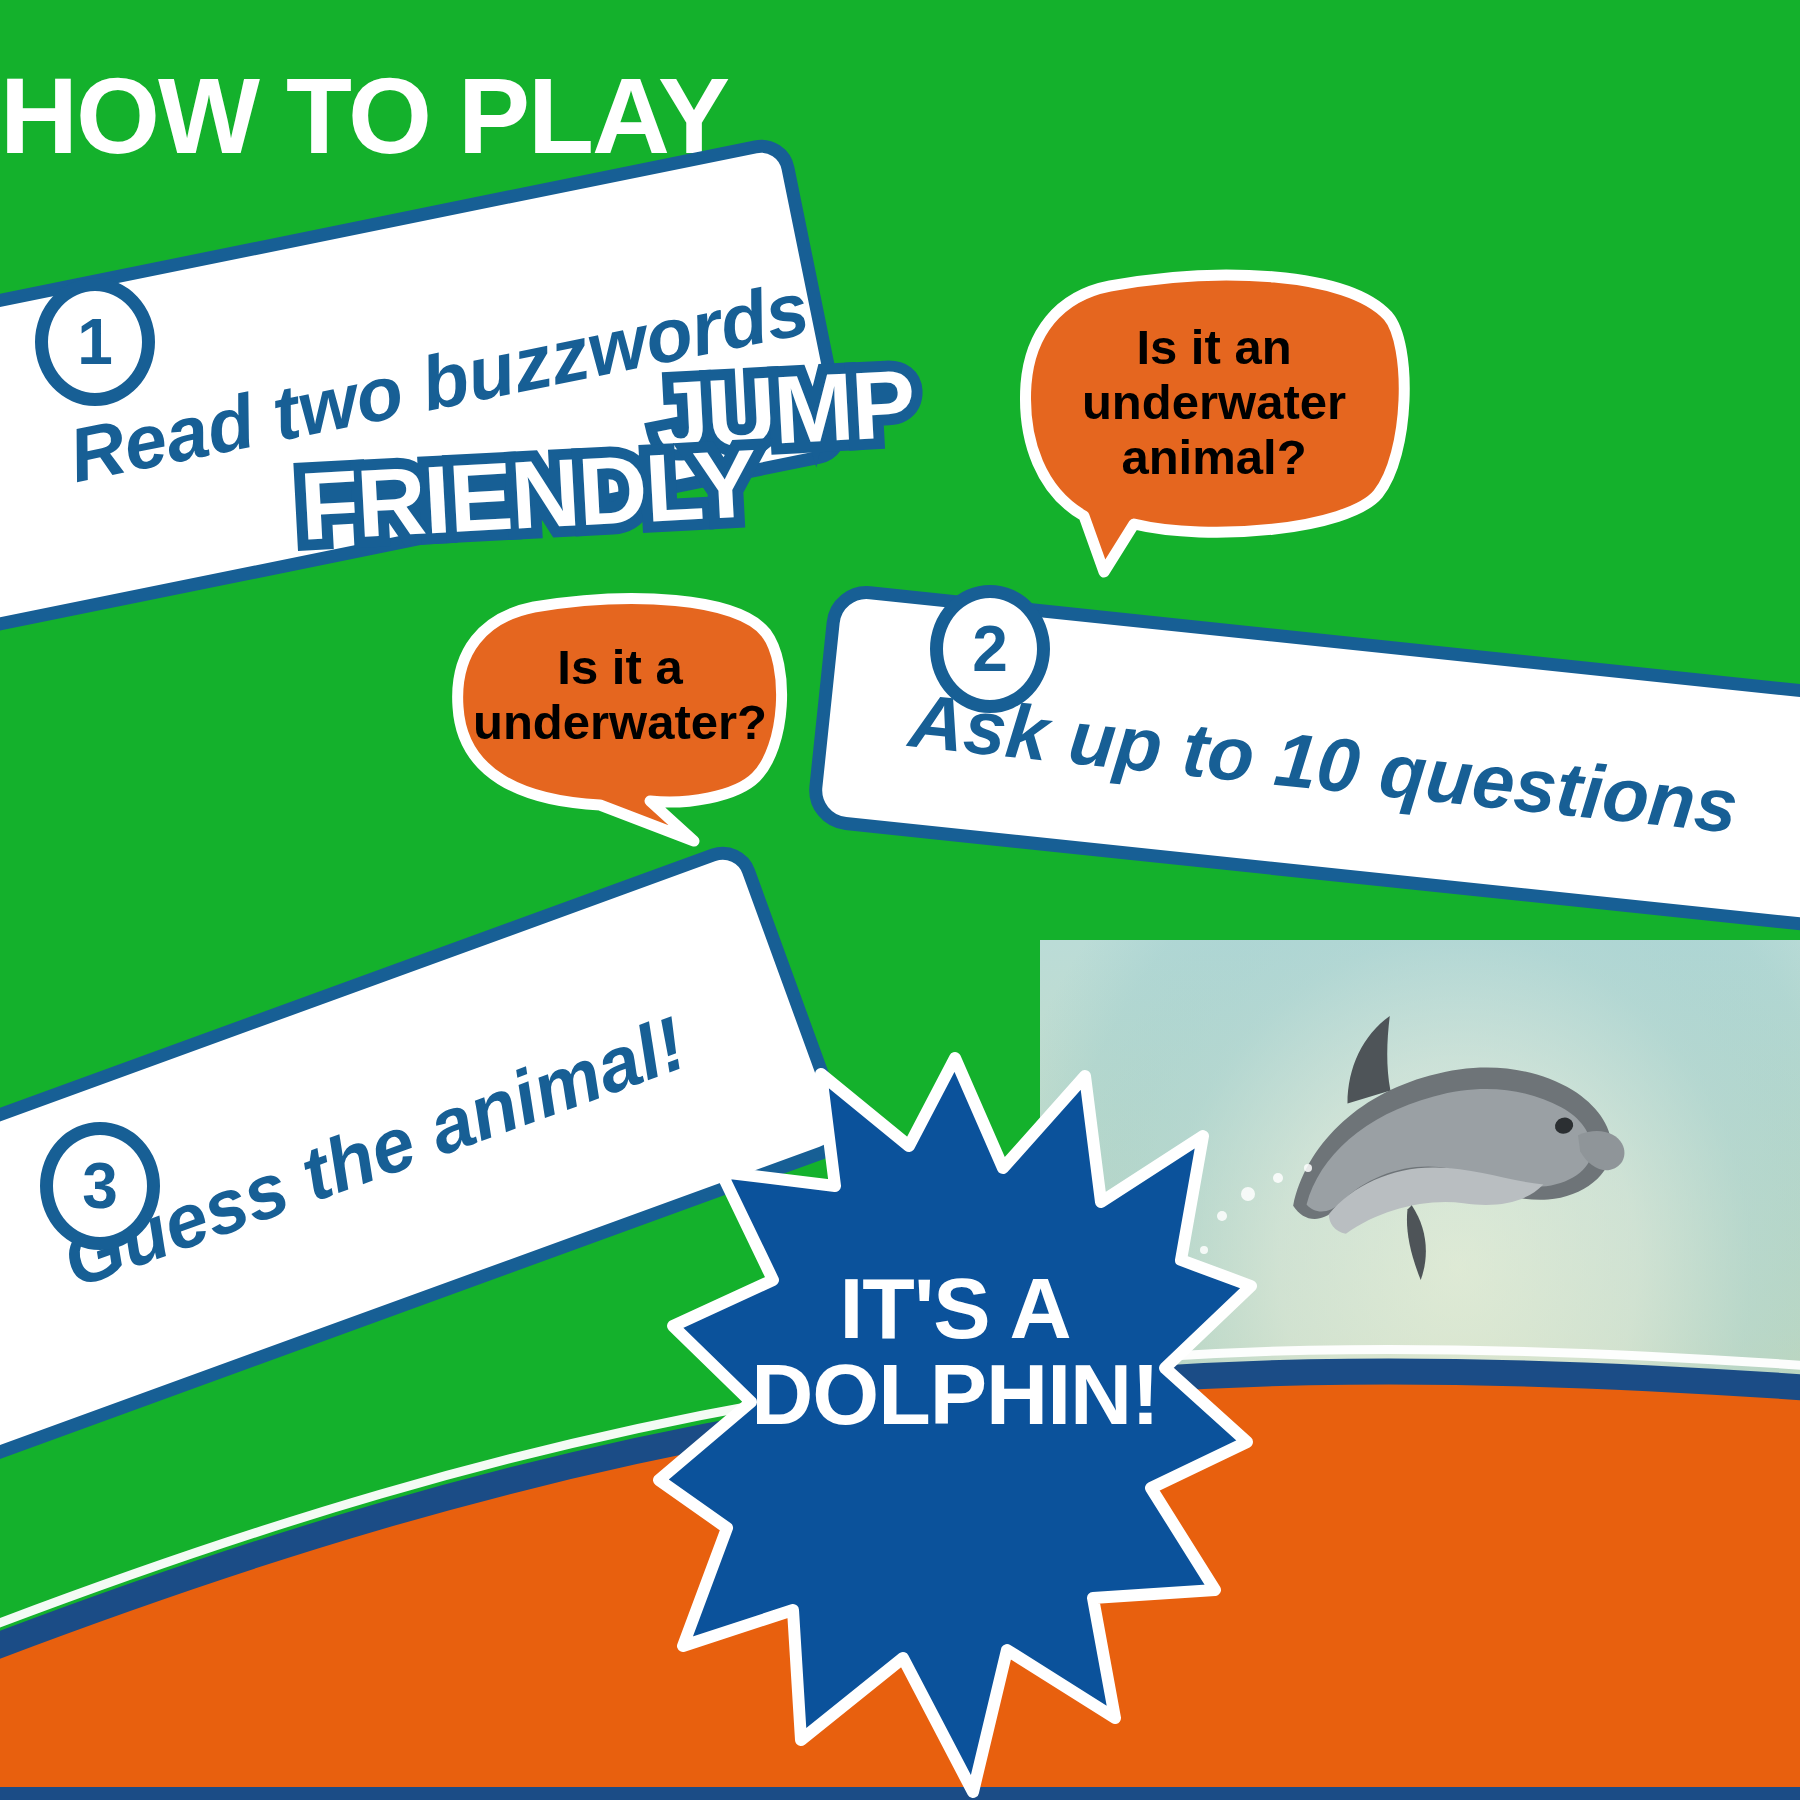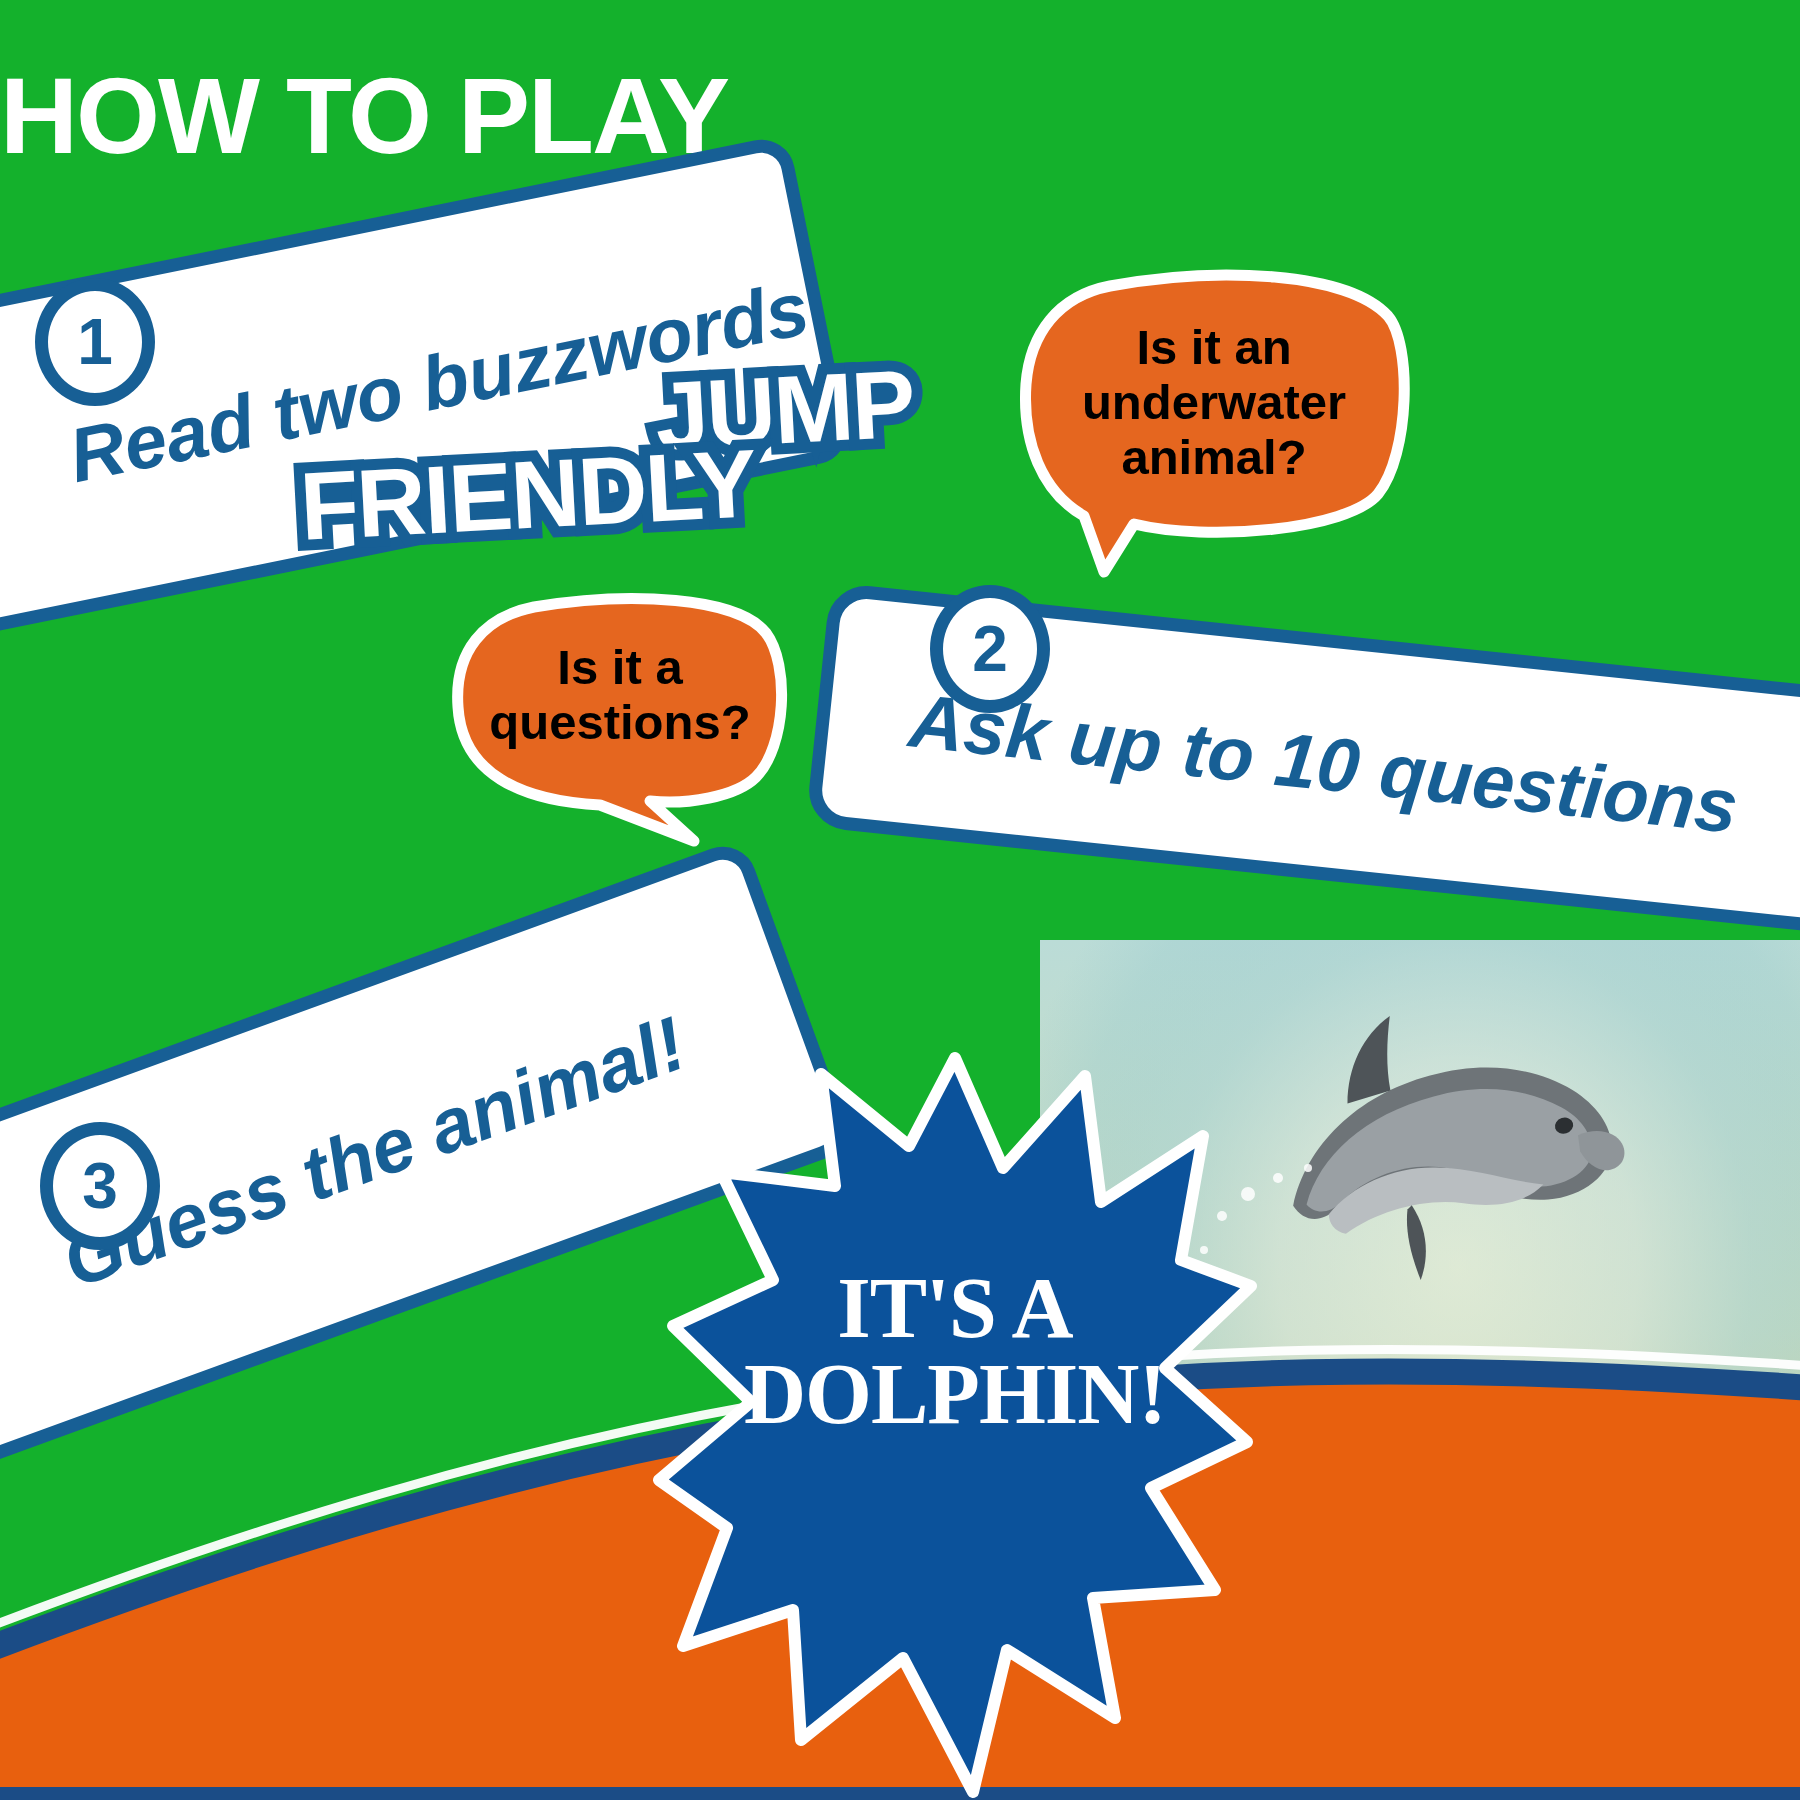--- a/index.html
+++ b/index.html
@@ -126,21 +126,21 @@
   #bottom-art { position:absolute; left:0; top:940px; width:1800px; height:860px; z-index:3; }
   #bottom-art svg { display:block; }
 
   
   #starburst { position:absolute; left:655px; top:1050px; width:600px; height:750px; z-index:22; }
   #starburst svg { display:block; overflow:visible; }
   #starburst .burst-text {
     position:absolute; left:0; top:215px; width:600px;
     text-align:center; color:#FFFFFF; font-weight:bold;
     font-size:86px; line-height:1.0; letter-spacing:-1px;
-    font-family:Liberation Serif, serif;
+    font-family:Liberation Sans, sans-serif;
     white-space:pre-line;
   }
 </style>
 </head>
 <body>
 
 <div id="stage">
 
   <div id="bottom-art">
     <svg width="1800" height="860" viewBox="0 0 1800 860" xmlns="http://www.w3.org/2000/svg">
@@ -247,21 +247,21 @@
 underwater
 animal?</div>
   </div>
 
   <div class="bubble-wrap" id="bubble-carnivore">
     <svg width="340" height="250" viewBox="0 0 340 250" xmlns="http://www.w3.org/2000/svg">
       <path d="M84 12 C180 -4 288 2 316 38 C340 70 336 152 306 182 C286 202 236 210 200 206
                L244 246 L150 210 C70 206 12 178 8 112 C4 56 34 22 84 12 Z" fill="#E5661F" stroke="#FFFFFF" stroke-width="11" stroke-linejoin="round"></path>
     </svg>
     <div class="bubble-text">Is it a
-questions?</div>
+underwater?</div>
   </div>
 
   <div class="banner" id="banner2">
     <span class="banner-text">Ask up to 10 questions</span>
   </div>
   <div class="step-num" id="step2">2</div>
 
   <div class="banner" id="banner3">
     <span class="banner-text">Guess the animal!</span>
   </div>

